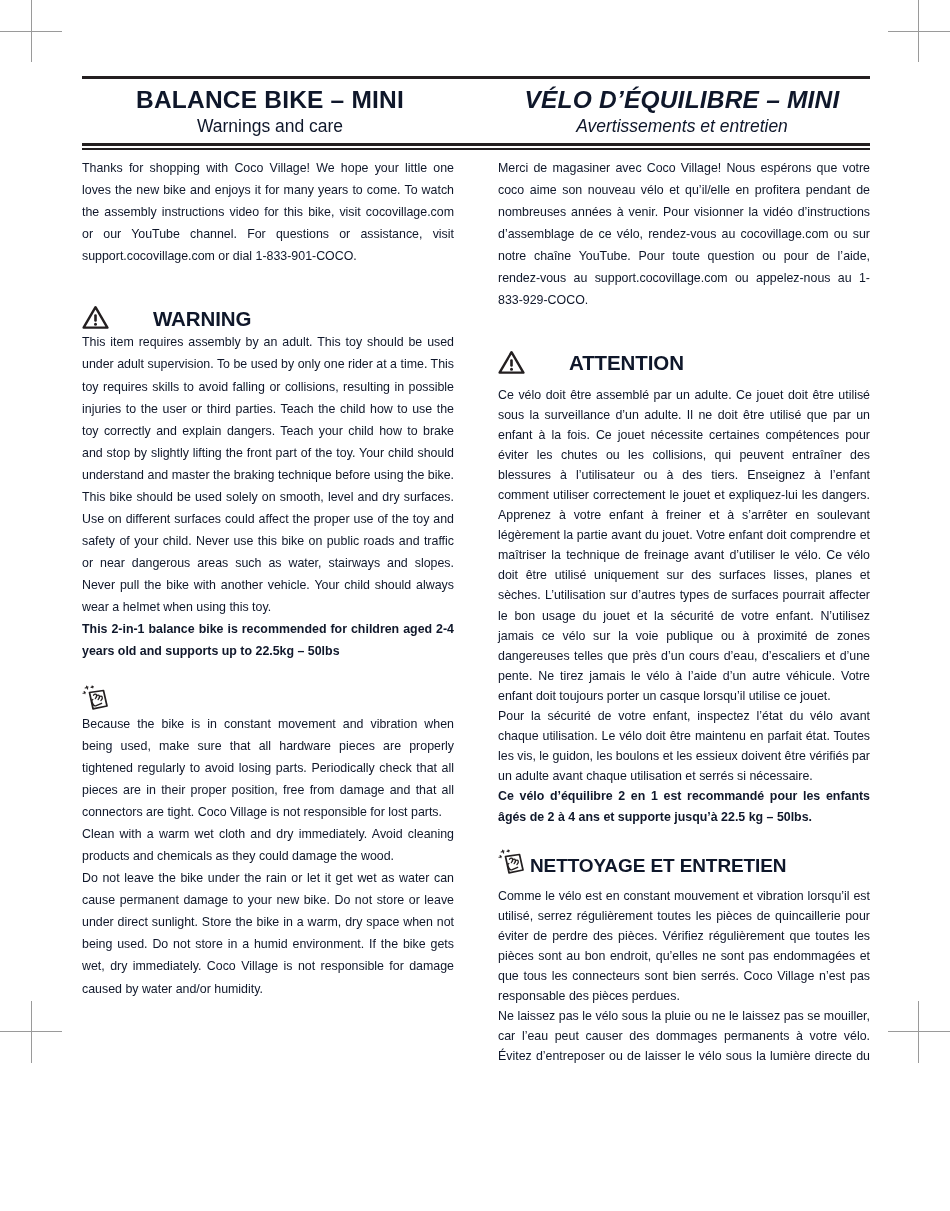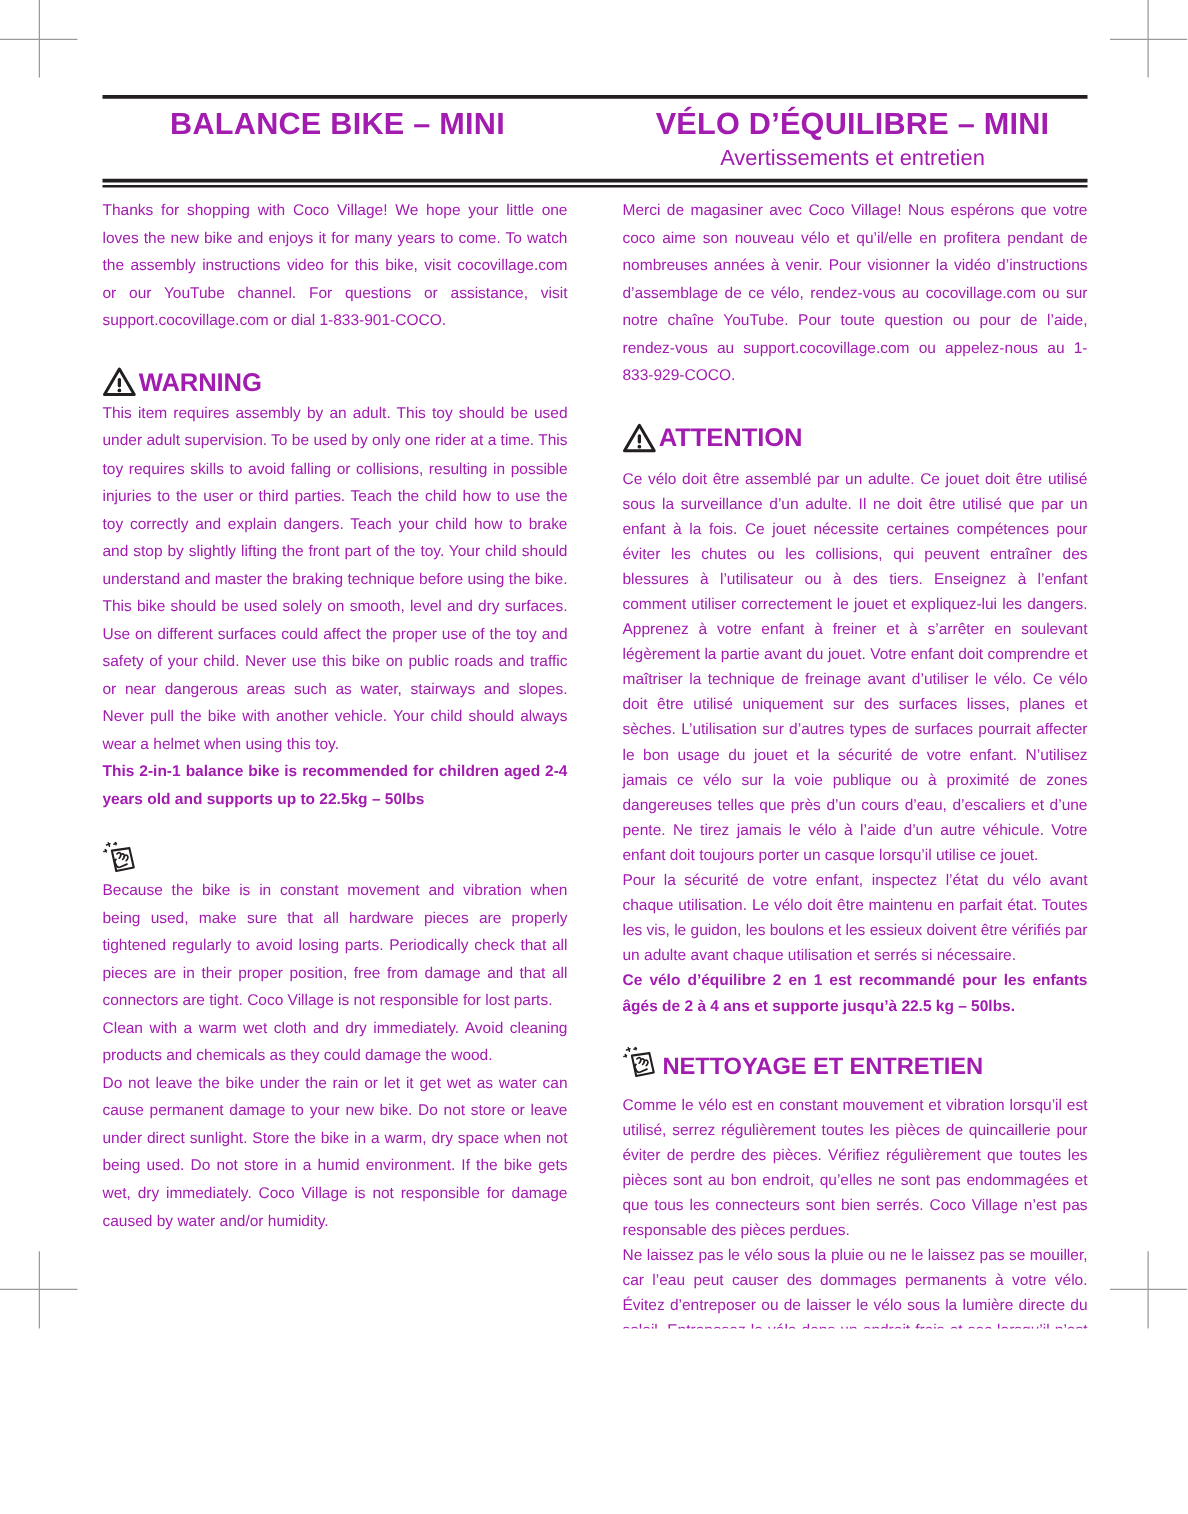--- a/index.html
+++ b/index.html
@@ -6,21 +6,21 @@
     margin: 0;
     padding: 0;
     background: #ffffff;
   }
   .page {
     position: relative;
     width: 950px;
     height: 1063px;
     background: #ffffff;
     font-family: "Liberation Sans", sans-serif;
-    color: #a21caf;
+    color: #0f172a;
     overflow: hidden;
   }
 
   
   .crop { position: absolute; background: #9a9a9a; }
   .crop.h { width: 62px; height: 1px; }
   .crop.v { width: 1px; height: 62px; }
 
   .crop-tl-h { left: 0;   top: 31px; }
   .crop-tl-v { left: 31px; top: 0; }
@@ -48,21 +48,21 @@
   .header {
     display: flex;
     padding: 7px 0 6px 0;
   }
   .header-col {
     width: 50%;
     text-align: center;
     box-sizing: border-box;
   }
   .header-col.left  { padding-right: 18px; }
-  .header-col.right { padding-left: 18px; }
+  .header-col.right { padding-left: 18px; font-style: italic; }
   .doc-title {
     font-size: 24.5px;
     font-weight: 700;
     letter-spacing: 0.2px;
     line-height: 1.16;
     margin: 0;
   }
   .doc-subtitle {
     font-size: 17.5px;
     font-weight: 400;
@@ -94,21 +94,21 @@
   p.body.bold { font-weight: 700; }
   p.body + p.body { margin-top: 0; }
 
   
   .section {
     display: flex;
     align-items: flex-end;
     margin-top: 22px;
     margin-bottom: 1px;
   }
-  .section.first { margin-top: 26px; }
+  .section.first { margin-top: 38px; gap: 42px; }
   .section-icon {
     flex: 0 0 auto;
     display: block;
     margin-right: 2px;
   }
   .section-title {
     font-size: 20.5px;
     font-weight: 800;
     letter-spacing: -0.1px;
     line-height: 1;
@@ -149,20 +149,21 @@
   <div class="crop v crop-bl-v"></div>
   <div class="crop h crop-br-h"></div>
   <div class="crop v crop-br-v"></div>
 
   <div class="content">
 
     <div class="rule-thick"></div>
     <div class="header">
       <div class="header-col left">
         <div class="doc-title">BALANCE BIKE – MINI</div>
+        <div class="doc-subtitle">Warnings and care</div>
       </div>
       <div class="header-col right">
         <div class="doc-title">VÉLO D’ÉQUILIBRE – MINI</div>
         <div class="doc-subtitle">Avertissements et entretien</div>
       </div>
     </div>
     <div class="rule-thick"></div>
     <div class="rule-gap"></div>
     <div class="rule-thin"></div>
 

